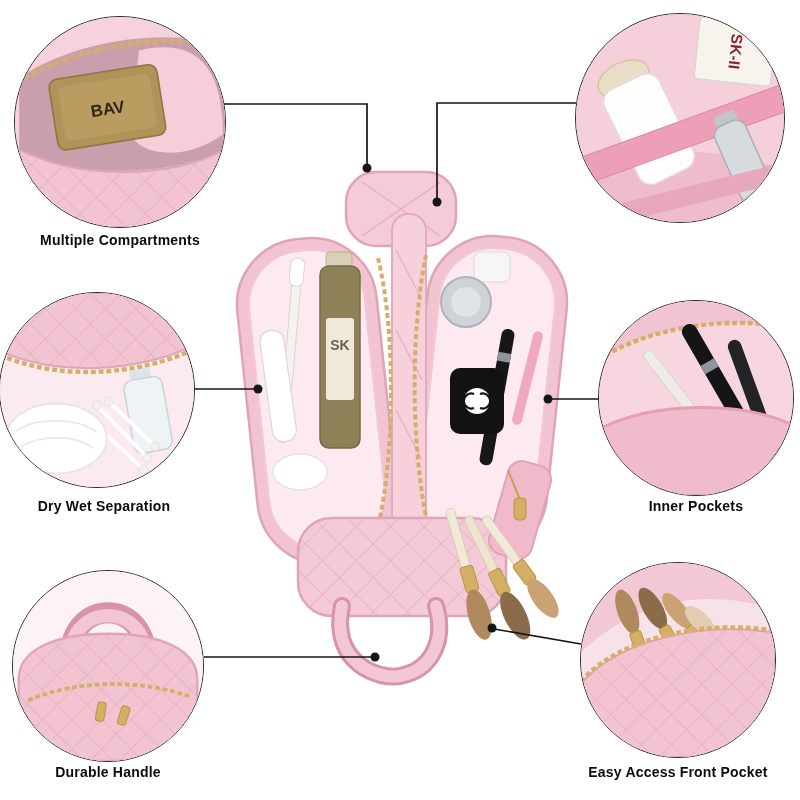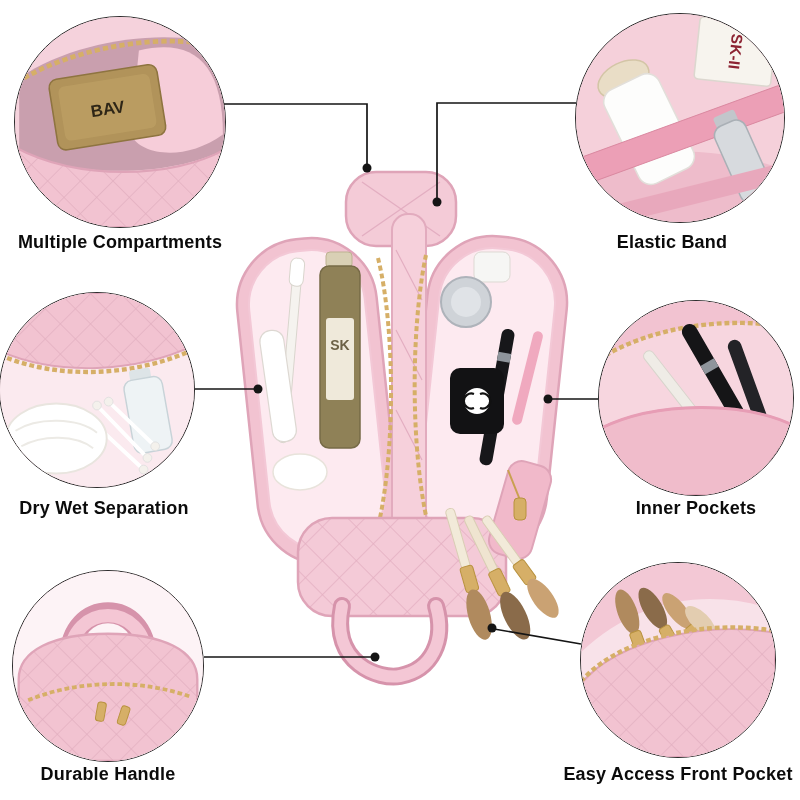--- a/index.html
+++ b/index.html
@@ -8,21 +8,21 @@
     position:relative; width:800px; height:800px; overflow:hidden;
     background:#ffffff; font-family:"Liberation Sans", sans-serif;
   }
   .layer { position:absolute; left:0; top:0; width:800px; height:800px; }
   .circle {
     position:absolute; border-radius:50%; overflow:hidden;
     border:1.6px solid #2b2b2b; background:#f7dde4;
   }
   .circle svg { display:block; width:100%; height:100%; }
   .label {
-    position:absolute; text-align:center; font-size:18px; font-weight:700;
+    position:absolute; text-align:center; font-size:14px; font-weight:700;
     color:#0b0b0b; letter-spacing:0.2px; white-space:nowrap;
   }
   svg text { font-family:"Liberation Sans", sans-serif; }
   
   .c1 { left:14px;  top:16px;  width:212px; height:212px; }
   .c2 { left:575px; top:13px;  width:210px; height:210px; }
   .c3 { left:-1px;  top:292px; width:196px; height:196px; }
   .c4 { left:598px; top:300px; width:196px; height:196px; }
   .c5 { left:12px;  top:570px; width:192px; height:192px; }
   .c6 { left:580px; top:562px; width:196px; height:196px; }
@@ -313,19 +313,18 @@
       <circle cx="367" cy="168" r="4.5"></circle>
       <circle cx="437" cy="202" r="4.5"></circle>
       <circle cx="258" cy="389" r="4.5"></circle>
       <circle cx="548" cy="399" r="4.5"></circle>
       <circle cx="375" cy="657" r="4.5"></circle>
       <circle cx="492" cy="628" r="4.5"></circle>
     </g>
   </svg>
 
   <div class="label l1">Multiple Compartments</div>
-  <div class="label l2">Elastic Band</div>
   <div class="label l3">Dry Wet Separation</div>
   <div class="label l4">Inner Pockets</div>
   <div class="label l5">Durable Handle</div>
   <div class="label l6">Easy Access Front Pocket</div>
 
 </div>
 
 </body></html>

